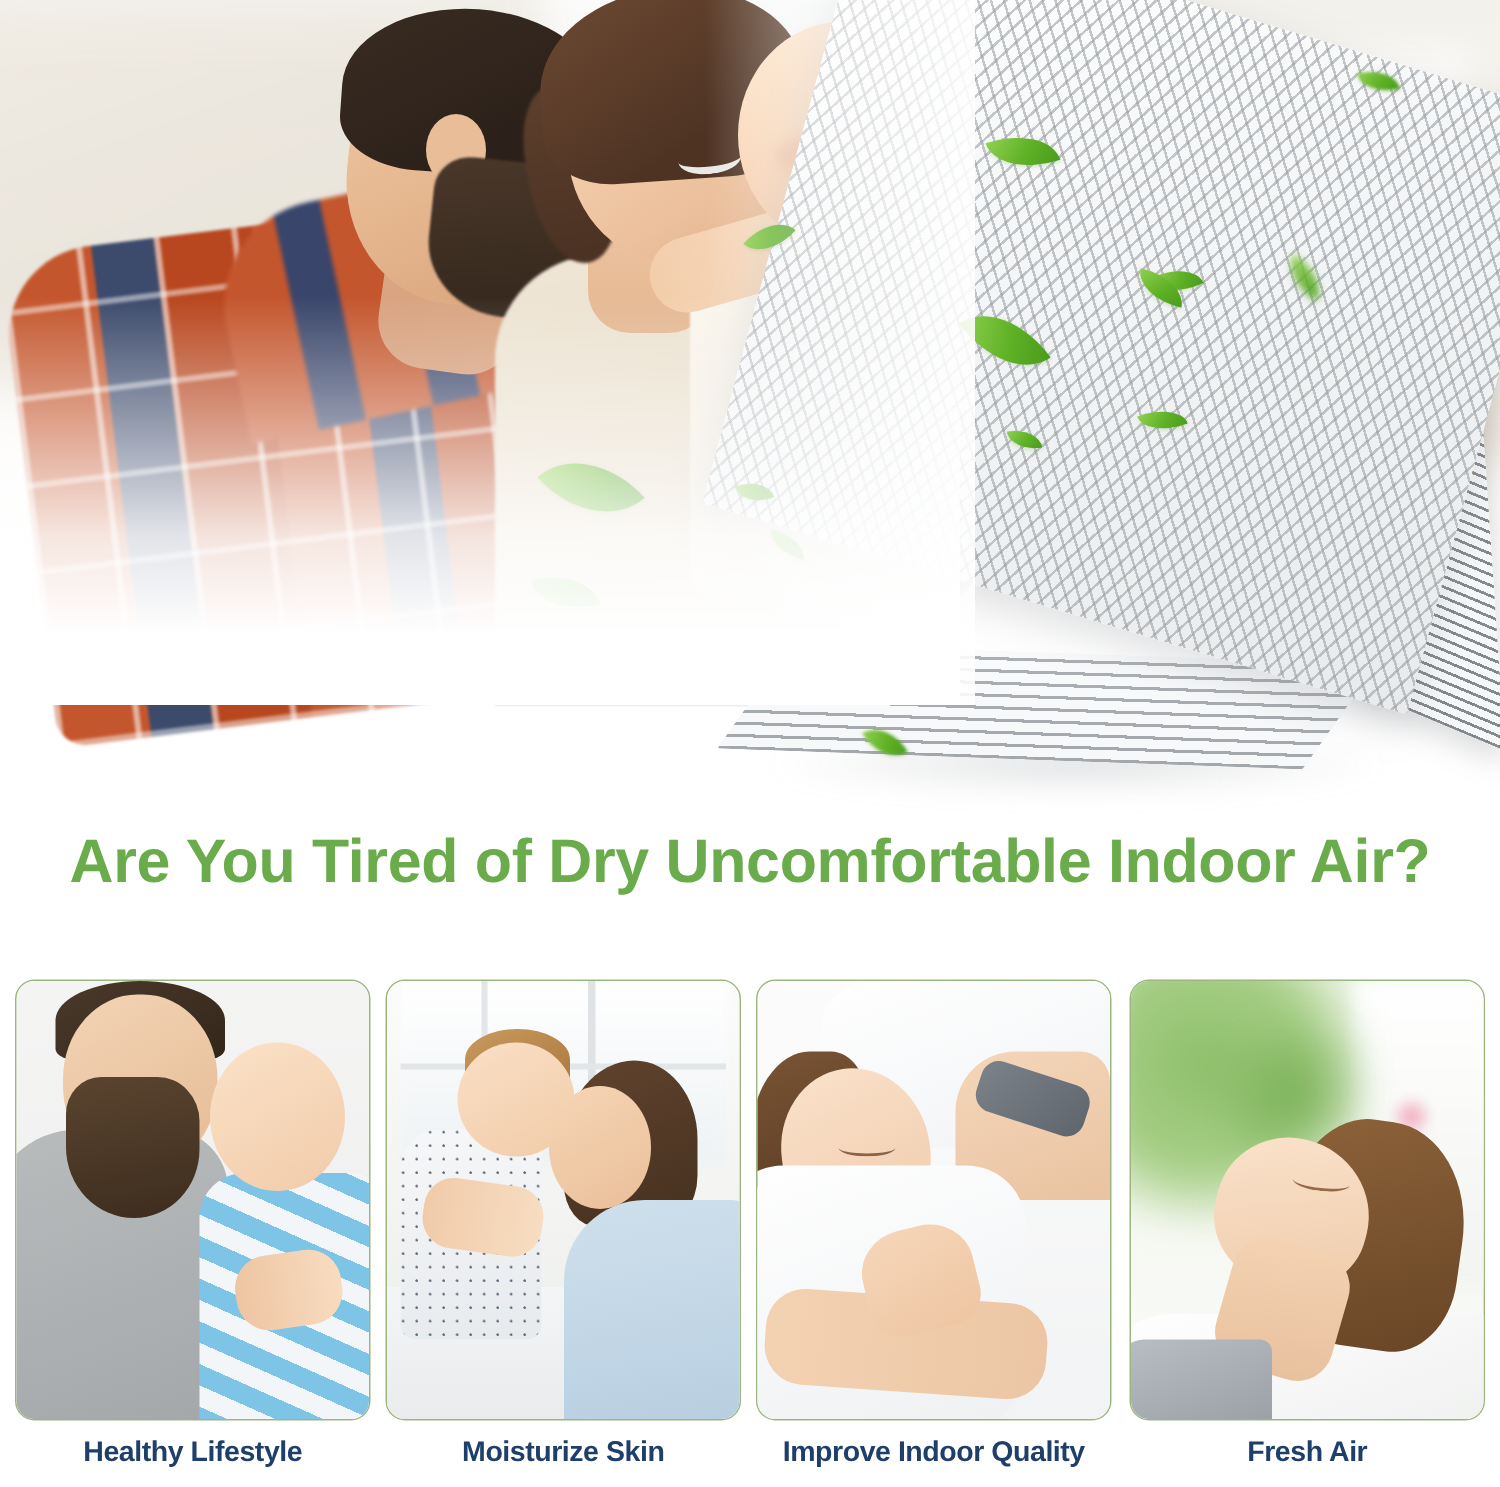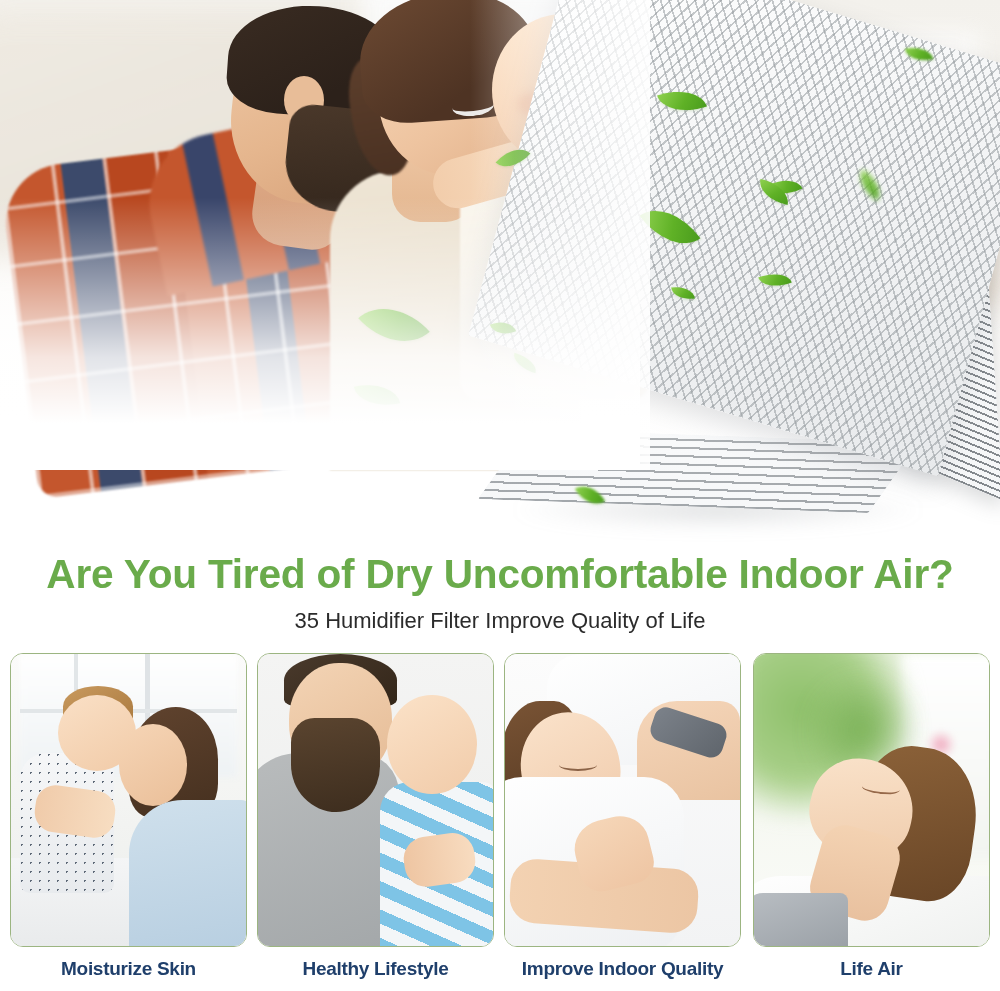--- a/index.html
+++ b/index.html
@@ -401,23 +401,36 @@
     <div class="leaf" style="left:498px; top:148px; width:30px; height:20px; transform:rotate(-48deg);"></div>
     <div class="leaf" style="left:372px; top:296px; width:44px; height:58px; transform:rotate(-42deg);"></div>
     <div class="leaf" style="left:492px; top:320px; width:22px; height:16px; transform:rotate(-22deg);"></div>
     <div class="leaf" style="left:512px; top:356px; width:26px; height:14px; transform:rotate(16deg);"></div>
     <div class="leaf" style="left:356px; top:382px; width:42px; height:26px; transform:rotate(-12deg);"></div>
     <div class="leaf" style="left:560px; top:430px; width:28px; height:38px; transform:rotate(-38deg);"></div>
     <div class="leaf soft" style="left:580px; top:482px; width:20px; height:26px; transform:rotate(-30deg);"></div>
   </div>
 
   <div class="headline">Are You Tired of Dry Uncomfortable Indoor Air?</div>
-  <div class="subhead">35 Humidifier Filter Improve Quality of Life</div>
 
   <div class="cards">
+
+    <div class="card">
+      <div class="card-photo">
+        <div class="c2-bg"></div>
+        <div class="c2-dad-b"></div>
+        <div class="c2-baby-b"></div>
+        <div class="c2-dad-hair"></div>
+        <div class="c2-dad-h"></div>
+        <div class="c2-beard"></div>
+        <div class="c2-baby-h"></div>
+        <div class="c2-hand"></div>
+      </div>
+      <div class="card-caption">Healthy Lifestyle</div>
+    </div>
 
     <div class="card">
       <div class="card-photo">
         <div class="c1-bg"></div>
         <div class="c1-win"></div>
         <div class="c1-mul1"></div>
         <div class="c1-mul2"></div>
         <div class="c1-mulh"></div>
         <div class="c1-bed"></div>
         <div class="c1-mom-hair"></div>
@@ -426,34 +439,20 @@
         <div class="c1-baby-b"></div>
         <div class="c1-baby-hair"></div>
         <div class="c1-baby-h"></div>
         <div class="c1-arm"></div>
       </div>
       <div class="card-caption">Moisturize Skin</div>
     </div>
 
     <div class="card">
       <div class="card-photo">
-        <div class="c2-bg"></div>
-        <div class="c2-dad-b"></div>
-        <div class="c2-baby-b"></div>
-        <div class="c2-dad-hair"></div>
-        <div class="c2-dad-h"></div>
-        <div class="c2-beard"></div>
-        <div class="c2-baby-h"></div>
-        <div class="c2-hand"></div>
-      </div>
-      <div class="card-caption">Healthy Lifestyle</div>
-    </div>
-
-    <div class="card">
-      <div class="card-photo">
         <div class="c3-bg"></div>
         <div class="c3-pillow2"></div>
         <div class="c3-shoulder"></div>
         <div class="c3-strap"></div>
         <div class="c3-hair"></div>
         <div class="c3-head"></div>
         <div class="c3-lid"></div>
         <div class="c3-lip"></div>
         <div class="c3-pillow"></div>
         <div class="c3-arm"></div>
@@ -469,17 +468,17 @@
         <div class="c4-tree"></div>
         <div class="c4-tree2"></div>
         <div class="c4-flower"></div>
         <div class="c4-chair"></div>
         <div class="c4-hair"></div>
         <div class="c4-head"></div>
         <div class="c4-lid"></div>
         <div class="c4-neck"></div>
         <div class="c4-top"></div>
       </div>
-      <div class="card-caption">Life Air</div>
+      <div class="card-caption">Fresh Air</div>
     </div>
 
   </div>
 </div>
 
 </body></html>

